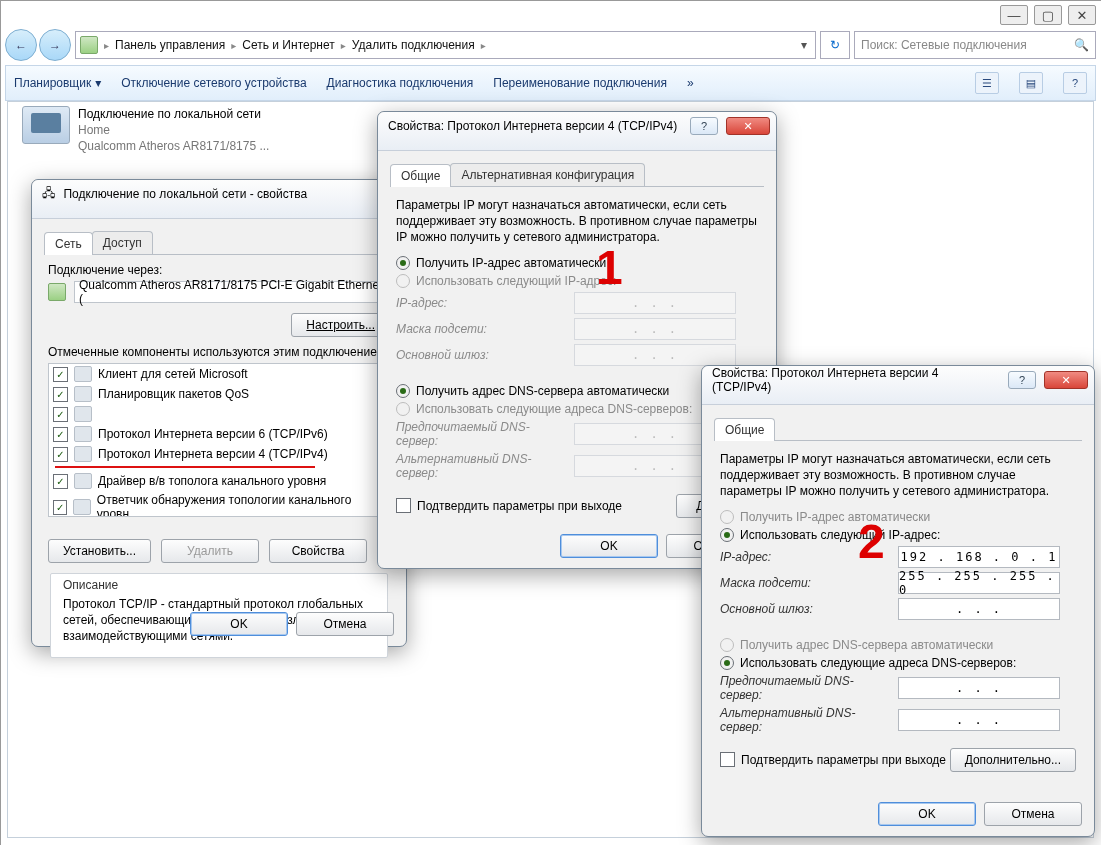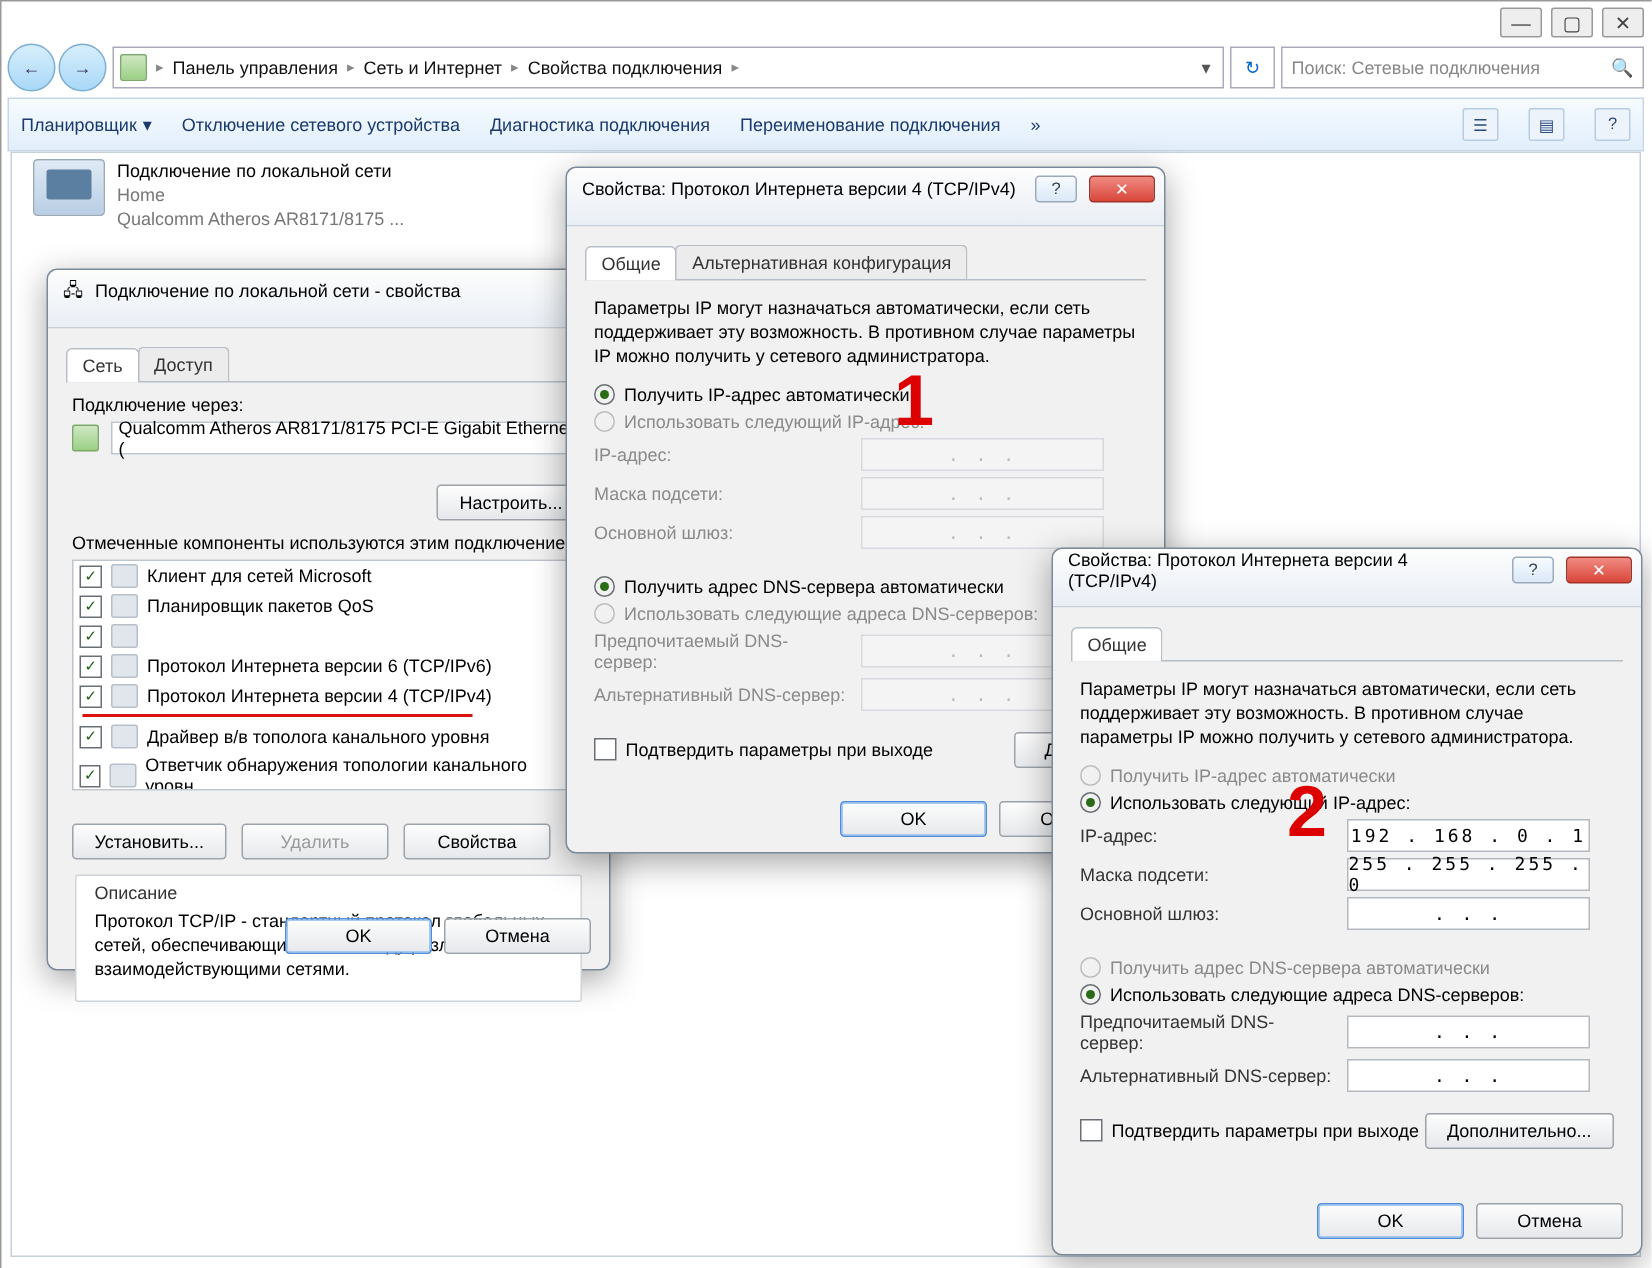--- a/index.html
+++ b/index.html
@@ -41,21 +41,21 @@
 .win .body{padding:8px 10px 10px 10px;}
 
 .tabs{display:flex;border-bottom:1px solid #b8bec6;margin:4px 2px 8px 2px;}
 .tab{padding:4px 10px;border:1px solid #b8bec6;border-bottom:none;margin-right:-1px;background:#ececec;color:#333;border-radius:4px 4px 0 0;}
 .tab.active{background:#fff;position:relative;top:1px;}
 
 .grp{border:1px solid #cfd4da;border-radius:2px;padding:10px 12px 12px 12px;margin:6px 2px;background:#fff;}
 .grp.noleg{padding-top:10px;}
 
 .row{display:flex;align-items:center;gap:8px;margin:4px 0;}
-.lbl{width:170px;color:#333;}
+.lbl{width:170px;color:#333;font-style:italic;}
 .lbl.dim{color:#8a8a8a;}
 .ipbox{flex:0 0 160px;height:20px;border:1px solid #b4b9c0;background:#fff;display:flex;align-items:center;justify-content:center;font-family:Consolas,monospace;letter-spacing:2px;color:#000;}
 .ipbox.dim{background:#f4f4f4;color:#bbb;border-color:#d6d9de;}
 
 .radio{display:flex;align-items:center;gap:6px;margin:4px 0;color:#000;}
 .radio .dot{width:12px;height:12px;border:1px solid #6a6f76;border-radius:50%;display:inline-flex;align-items:center;justify-content:center;}
 .radio .dot.on::after{content:"";width:6px;height:6px;background:#2a6b17;border-radius:50%;}
 .radio.dim{color:#8a8a8a;}
 .radio.dim .dot{border-color:#bdbdbd;}
 
@@ -87,21 +87,21 @@
 <div class="navbar">
   <div class="navbtn">←</div>
   <div class="navbtn">→</div>
   <div class="breadcrumb">
     <span class="brico"></span>
     <span class="sep">▸</span>
     <span class="crumb">Панель управления</span>
     <span class="sep">▸</span>
     <span class="crumb">Сеть и Интернет</span>
     <span class="sep">▸</span>
-    <span class="crumb">Свойства подключения</span>
+    <span class="crumb">Удалить подключения</span>
     <span class="sep">▸</span>
     <span style="margin-left:auto" class="dd">▾</span>
   </div>
   <div class="refresh">↻</div>
   <div class="search">
     <span>Поиск: Сетевые подключения</span>
     <span>🔍</span>
   </div>
 </div>
 
@@ -140,21 +140,21 @@
     <div class="tabs">
       <div class="tab active">Сеть</div>
       <div class="tab">Доступ</div>
     </div>
     <div style="padding:0 6px;">
       <div>Подключение через:</div>
       <div class="row" style="margin-top:4px;">
         <span class="brico"></span>
         <div style="flex:1;border:1px solid #bfc5cc;height:20px;display:flex;align-items:center;padding:0 4px;background:#fff;">Qualcomm Atheros AR8171/8175 PCI-E Gigabit Ethernet (</div>
       </div>
-      <div class="right" style="margin-top:20px;">
+      <div class="right" style="margin-top:10px;text-decoration:underline;">
             <span class="btn">Настроить...</span>
           </div>
       <div style="margin-top:8px;">Отмеченные компоненты используются этим подключением</div>
       <div class="listbox" style="margin-top:4px;">
         <div class="li">
               <span class="chk">✓</span>
               <span class="ic"></span>
               <span>Клиент для сетей Microsoft</span>
             </div>
         <div class="li">

